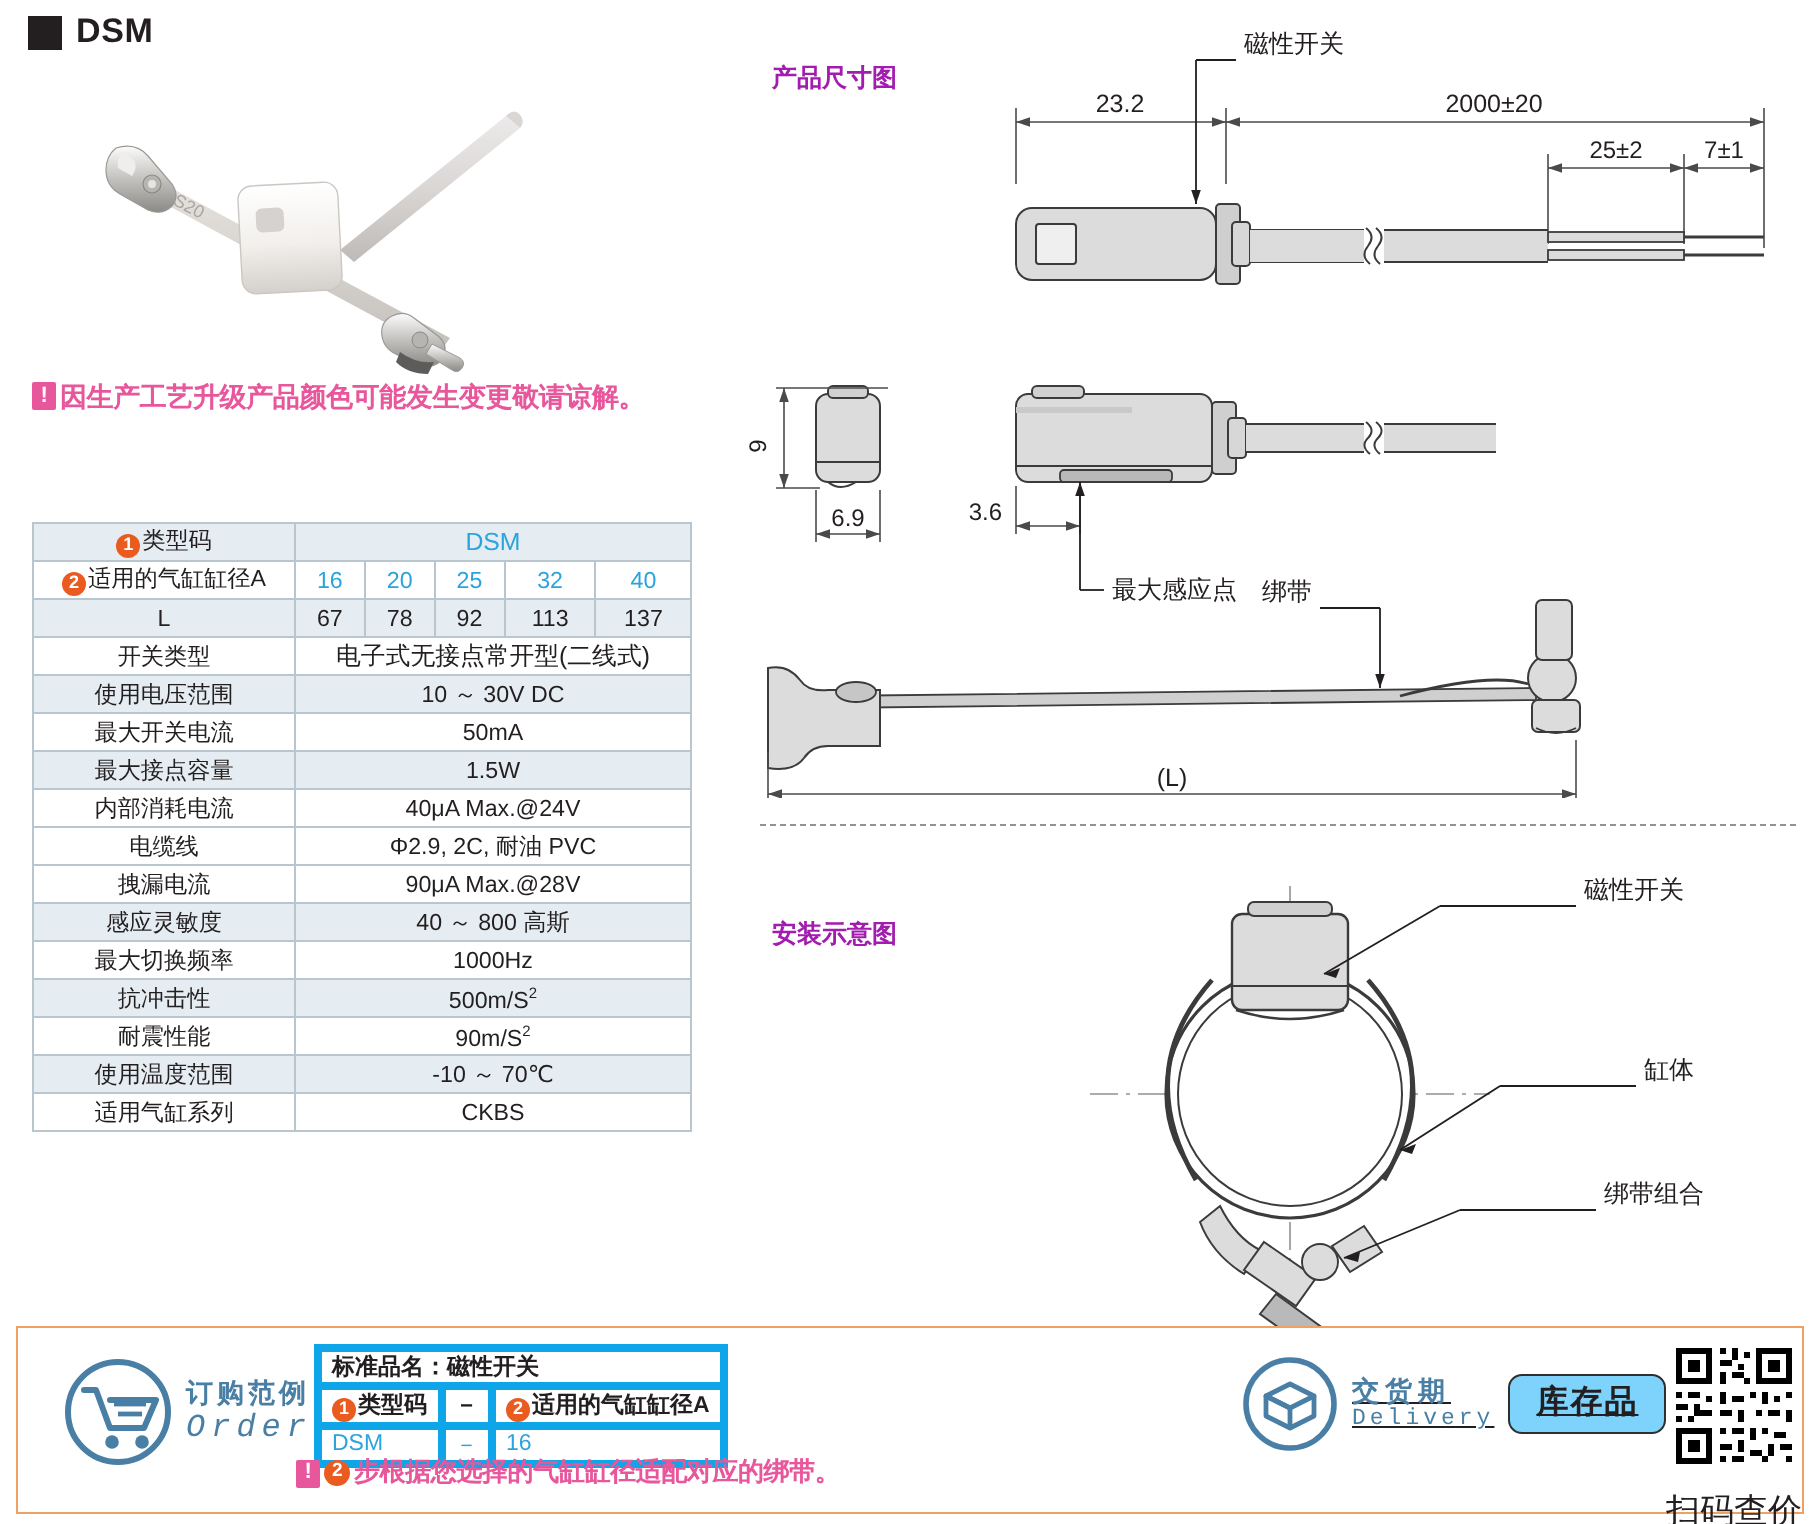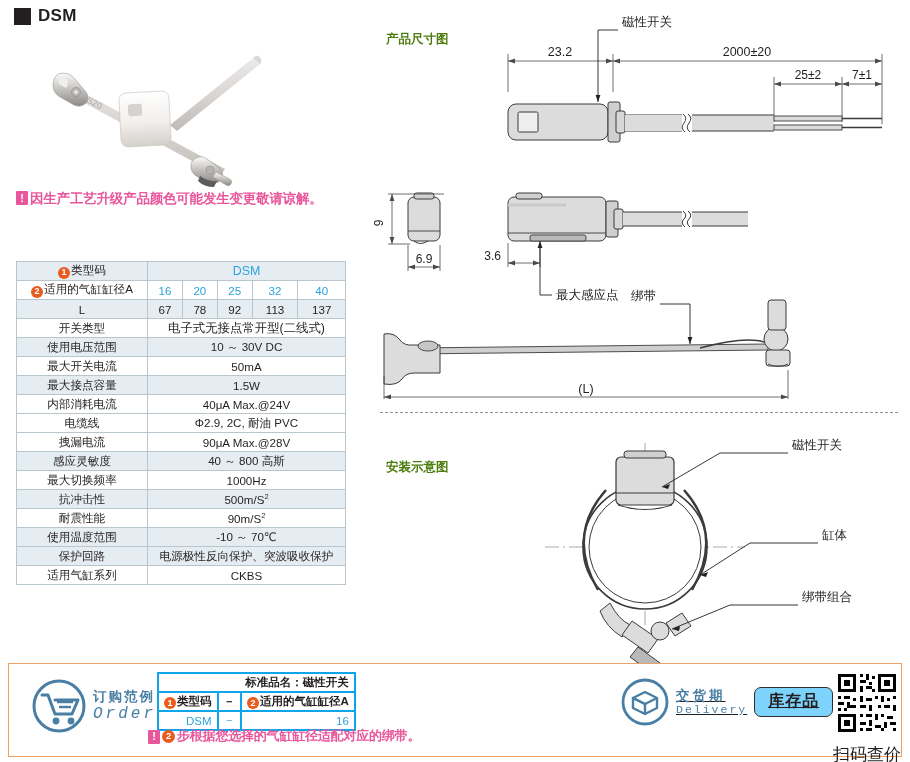--- a/index.html
+++ b/index.html
@@ -36,37 +36,37 @@
   .spec tr.alt td { background: #e5edf2; }
   .spec tr.plain td { background: #ffffff; }
   .spec .blue { color: #2ba3dd; }
   .spec .big { font-size: 12.4px; }
   .cnum { display: inline-flex; align-items: center; justify-content: center;
           width: 12px; height: 12px; border-radius: 50%; background: #ea5b20; color: #fff;
           font-size: 9px; font-weight: bold; line-height: 1; vertical-align: -1px; margin-right: 1px; }
   sup { font-size: 7.5px; vertical-align: super; }
 
   
-  .sec-title { position: absolute; font-size: 12.5px; font-weight: bold; color: #4d7c0f; }
+  .sec-title { position: absolute; font-size: 12.5px; font-weight: bold; color: #a21caf; }
   .dim-area { position: absolute; left: 370px; top: 14px; width: 530px; height: 385px; }
   .inst-area { position: absolute; left: 370px; top: 405px; width: 530px; height: 245px; }
   .dash-div { position: absolute; left: 380px; top: 412px; width: 518px; height: 0;
               border-top: 1px dashed #8e9396; }
   .draw { position: absolute; left: 0; top: 0; }
 
   
   .footer { position: absolute; left: 8px; top: 663px; width: 894px; height: 94px;
             border: 1px solid #f0a060; background: #ffffff; }
   .cart-wrap { position: absolute; left: 22px; top: 14px; display: flex; align-items: center; gap: 6px; }
   .cart-txt { line-height: 1.15; color: #4a7fa5; }
   .cart-cn { font-size: 13.5px; font-weight: bold; letter-spacing: 2px; }
   .cart-en { font-size: 16px; letter-spacing: 3px; font-family: "Liberation Mono", monospace; font-style: italic; }
 
   .order-tbl { position: absolute; left: 148px; top: 8px; border-collapse: collapse; }
-  .order-tbl td { border: 2px solid #0ea5e9; font-size: 11.5px; text-align: right;
+  .order-tbl td { border: 4px solid #0ea5e9; font-size: 11.5px; text-align: left;
                   height: 19px; padding: 0 5px; white-space: nowrap; font-weight: bold; }
   .order-tbl td.val { font-weight: normal; color: #2ba3dd; font-size: 11.5px; }
   .order-tbl td.dash { width: 22px; }
 
   .note2 { position: absolute; left: 148px; top: 727px; display: flex; align-items: center; gap: 1px;
            font-size: 13px; color: #e8569b; font-weight: bold; letter-spacing: -.2px; }
   .cnum-pink { display: inline-flex; align-items: center; justify-content: center;
                width: 13px; height: 13px; border-radius: 50%; background: #ea5b20; color: #fff;
                font-size: 9.5px; font-weight: bold; line-height: 1; margin: 0 1px; }
 
@@ -206,24 +206,20 @@
         <td class="lbl">抗冲击性</td>
         <td colspan="5"><span>500m/S</span><sup>2</sup></td>
       </tr>
       <tr class="plain">
         <td class="lbl">耐震性能</td>
         <td colspan="5"><span>90m/S</span><sup>2</sup></td>
       </tr>
       <tr class="alt">
         <td class="lbl">使用温度范围</td>
         <td colspan="5">-10 ～ 70℃</td>
-      </tr>
-      <tr class="alt">
-        <td class="lbl">保护回路</td>
-        <td colspan="5">电源极性反向保护、突波吸收保护</td>
       </tr>
       <tr class="plain">
         <td class="lbl">适用气缸系列</td>
         <td colspan="5">CKBS</td>
       </tr>
     </tbody>
   </table>
 
   <div class="sec-title" style="left:386px; top:31px;">产品尺寸图</div>
   <div class="dim-area">

